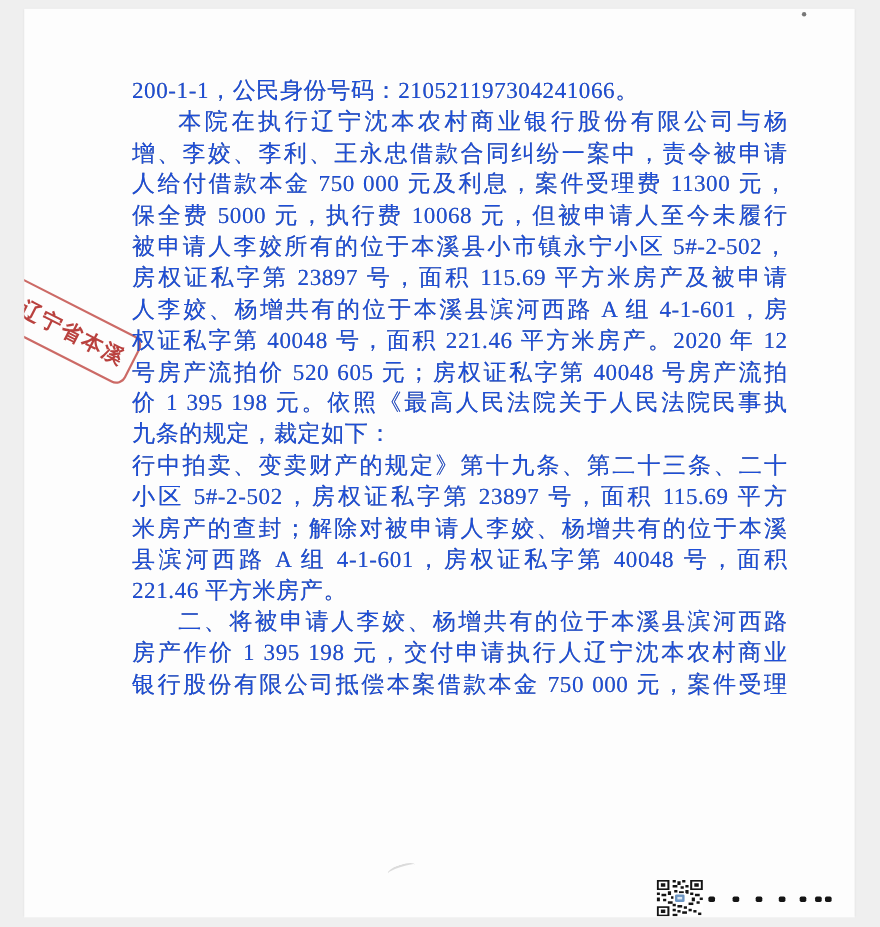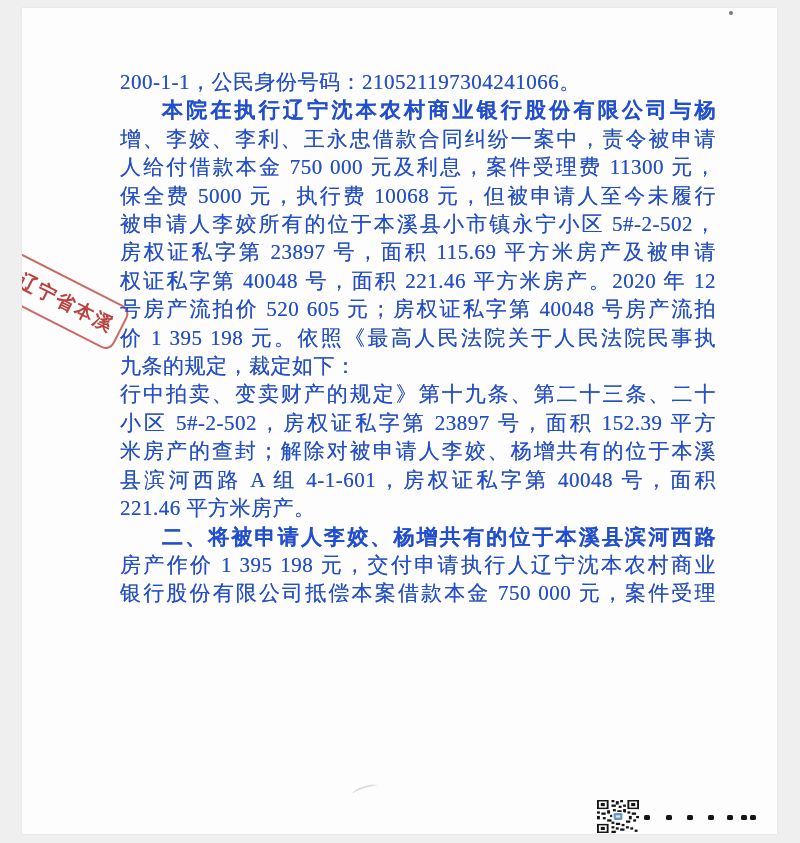--- a/index.html
+++ b/index.html
@@ -13,21 +13,21 @@
     background:#fdfdfd; overflow:hidden;
     box-shadow:0 0 2px rgba(0,0,0,0.08);
   }
   .textblock {
     position:absolute; left:98px; top:60px; width:596px;
     color:#1d4ed8; font-size:21px; line-height:28.4px;
     text-shadow:0 0 0.4px rgba(20,20,20,0.55);
     letter-spacing:0.5px;
   }
   .line { min-height:28.4px; }
-  .line.indent { text-indent:42px;font-weight:bold; }
+  .line.indent { text-indent:42px; }
   .line.justify { text-align:justify; text-align-last:justify; }
   .stamp {
     position:absolute; left:-15px; top:238px; width:140px; height:48px;
     border:2.5px solid rgba(182,40,34,0.75); border-radius:10px;
     transform:rotate(27deg); transform-origin:0 0;
     display:flex; align-items:center; justify-content:flex-end;
     padding-right:7px; box-sizing:border-box;
     color:rgba(172,32,28,0.92); font-size:19px; font-weight:bold;
     letter-spacing:2px; opacity:0.92;
   }
@@ -58,26 +58,27 @@
 
     <div class="textblock">
 
     <div class="line">200-1-1，公民身份号码：210521197304241066。</div>
         <div class="line indent justify">本院在执行辽宁沈本农村商业银行股份有限公司与杨</div>
         <div class="line justify">增、李姣、李利、王永忠借款合同纠纷一案中，责令被申请</div>
         <div class="line justify">人给付借款本金 750 000 元及利息，案件受理费 11300 元，</div>
         <div class="line justify">保全费 5000 元，执行费 10068 元，但被申请人至今未履行</div>
         <div class="line justify">被申请人李姣所有的位于本溪县小市镇永宁小区 5#-2-502，</div>
         <div class="line justify">房权证私字第 23897 号，面积 115.69 平方米房产及被申请</div>
+        <div class="line justify">人李姣、杨增共有的位于本溪县滨河西路 A 组 4-1-601，房</div>
         <div class="line justify">权证私字第 40048 号，面积 221.46 平方米房产。2020 年 12</div>
         <div class="line justify">号房产流拍价 520 605 元；房权证私字第 40048 号房产流拍</div>
         <div class="line justify">价 1 395 198 元。依照《最高人民法院关于人民法院民事执</div>
         <div class="line">九条的规定，裁定如下：</div>
         <div class="line justify">行中拍卖、变卖财产的规定》第十九条、第二十三条、二十</div>
-        <div class="line justify">小区 5#-2-502，房权证私字第 23897 号，面积 152.39 平方</div>
+        <div class="line justify">小区 5#-2-502，房权证私字第 23897 号，面积 115.69 平方</div>
         <div class="line justify">米房产的查封；解除对被申请人李姣、杨增共有的位于本溪</div>
         <div class="line justify">县滨河西路 A 组 4-1-601，房权证私字第 40048 号，面积</div>
         <div class="line">221.46 平方米房产。</div>
         <div class="line indent justify">二、将被申请人李姣、杨增共有的位于本溪县滨河西路</div>
         <div class="line justify">房产作价 1 395 198 元，交付申请执行人辽宁沈本农村商业</div>
         <div class="line justify">银行股份有限公司抵偿本案借款本金 750 000 元，案件受理</div>
       </div>
 
     <div class="speck"></div>
     <div class="smudge"></div>

